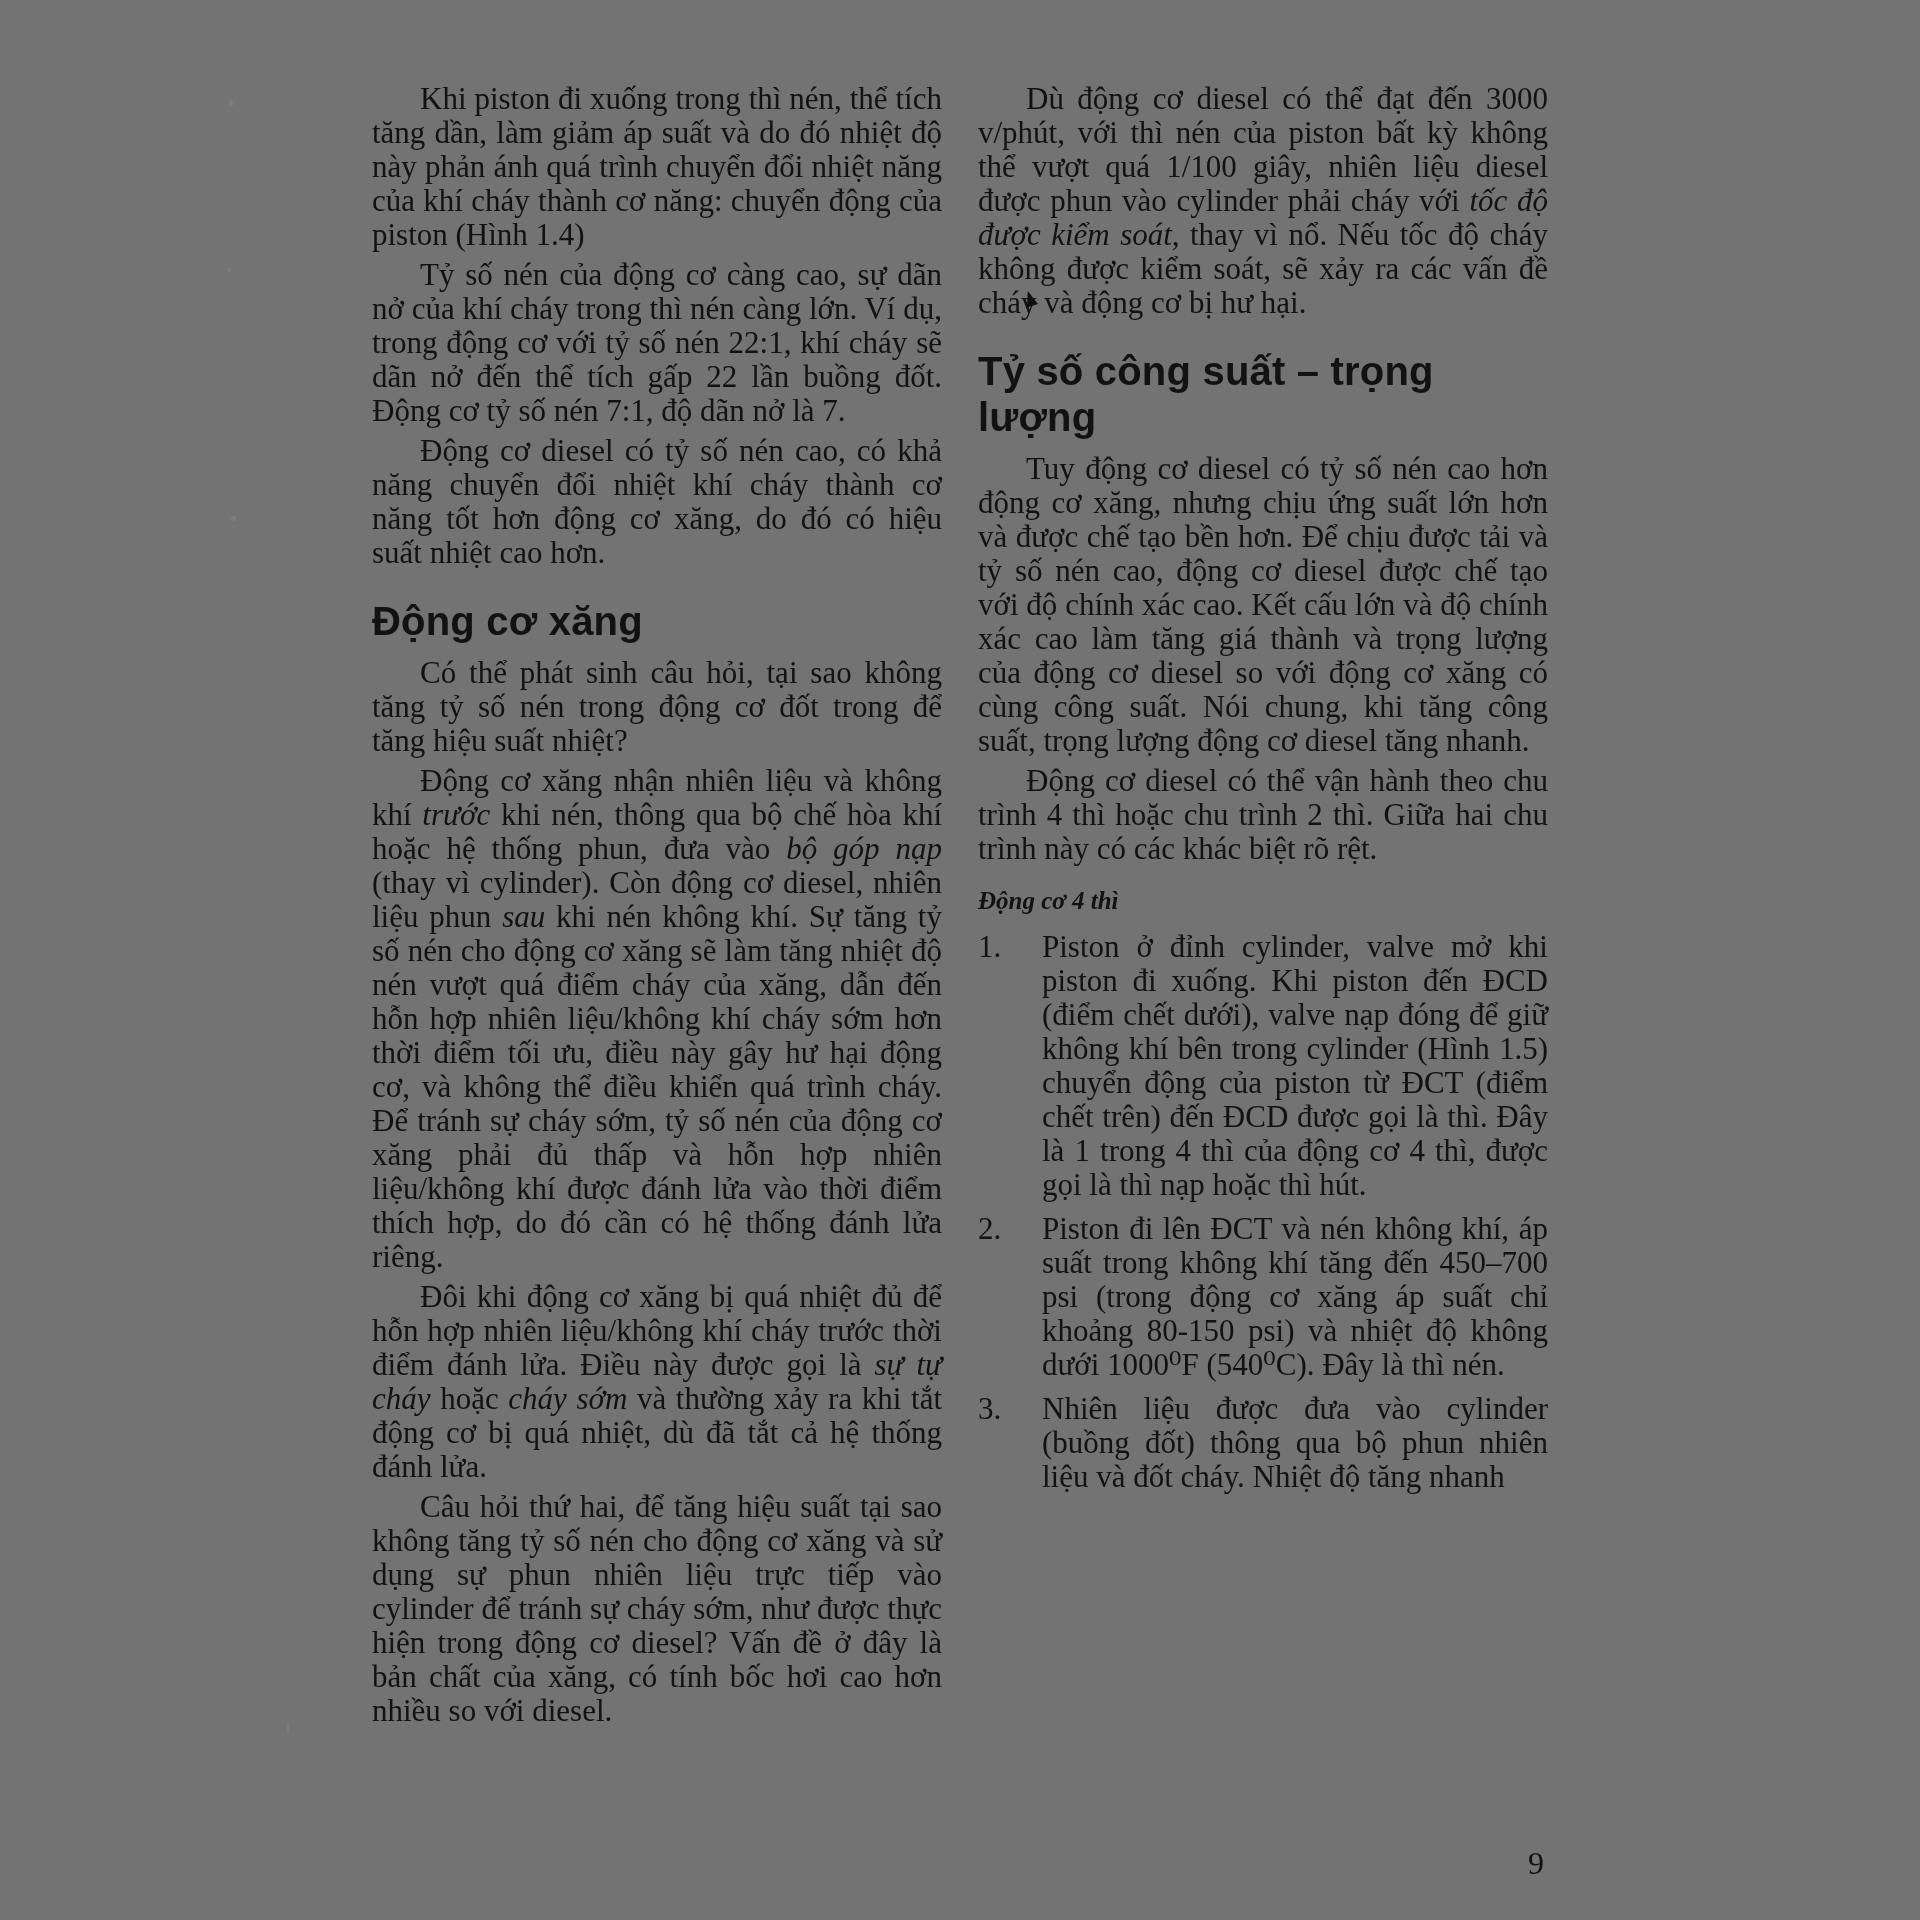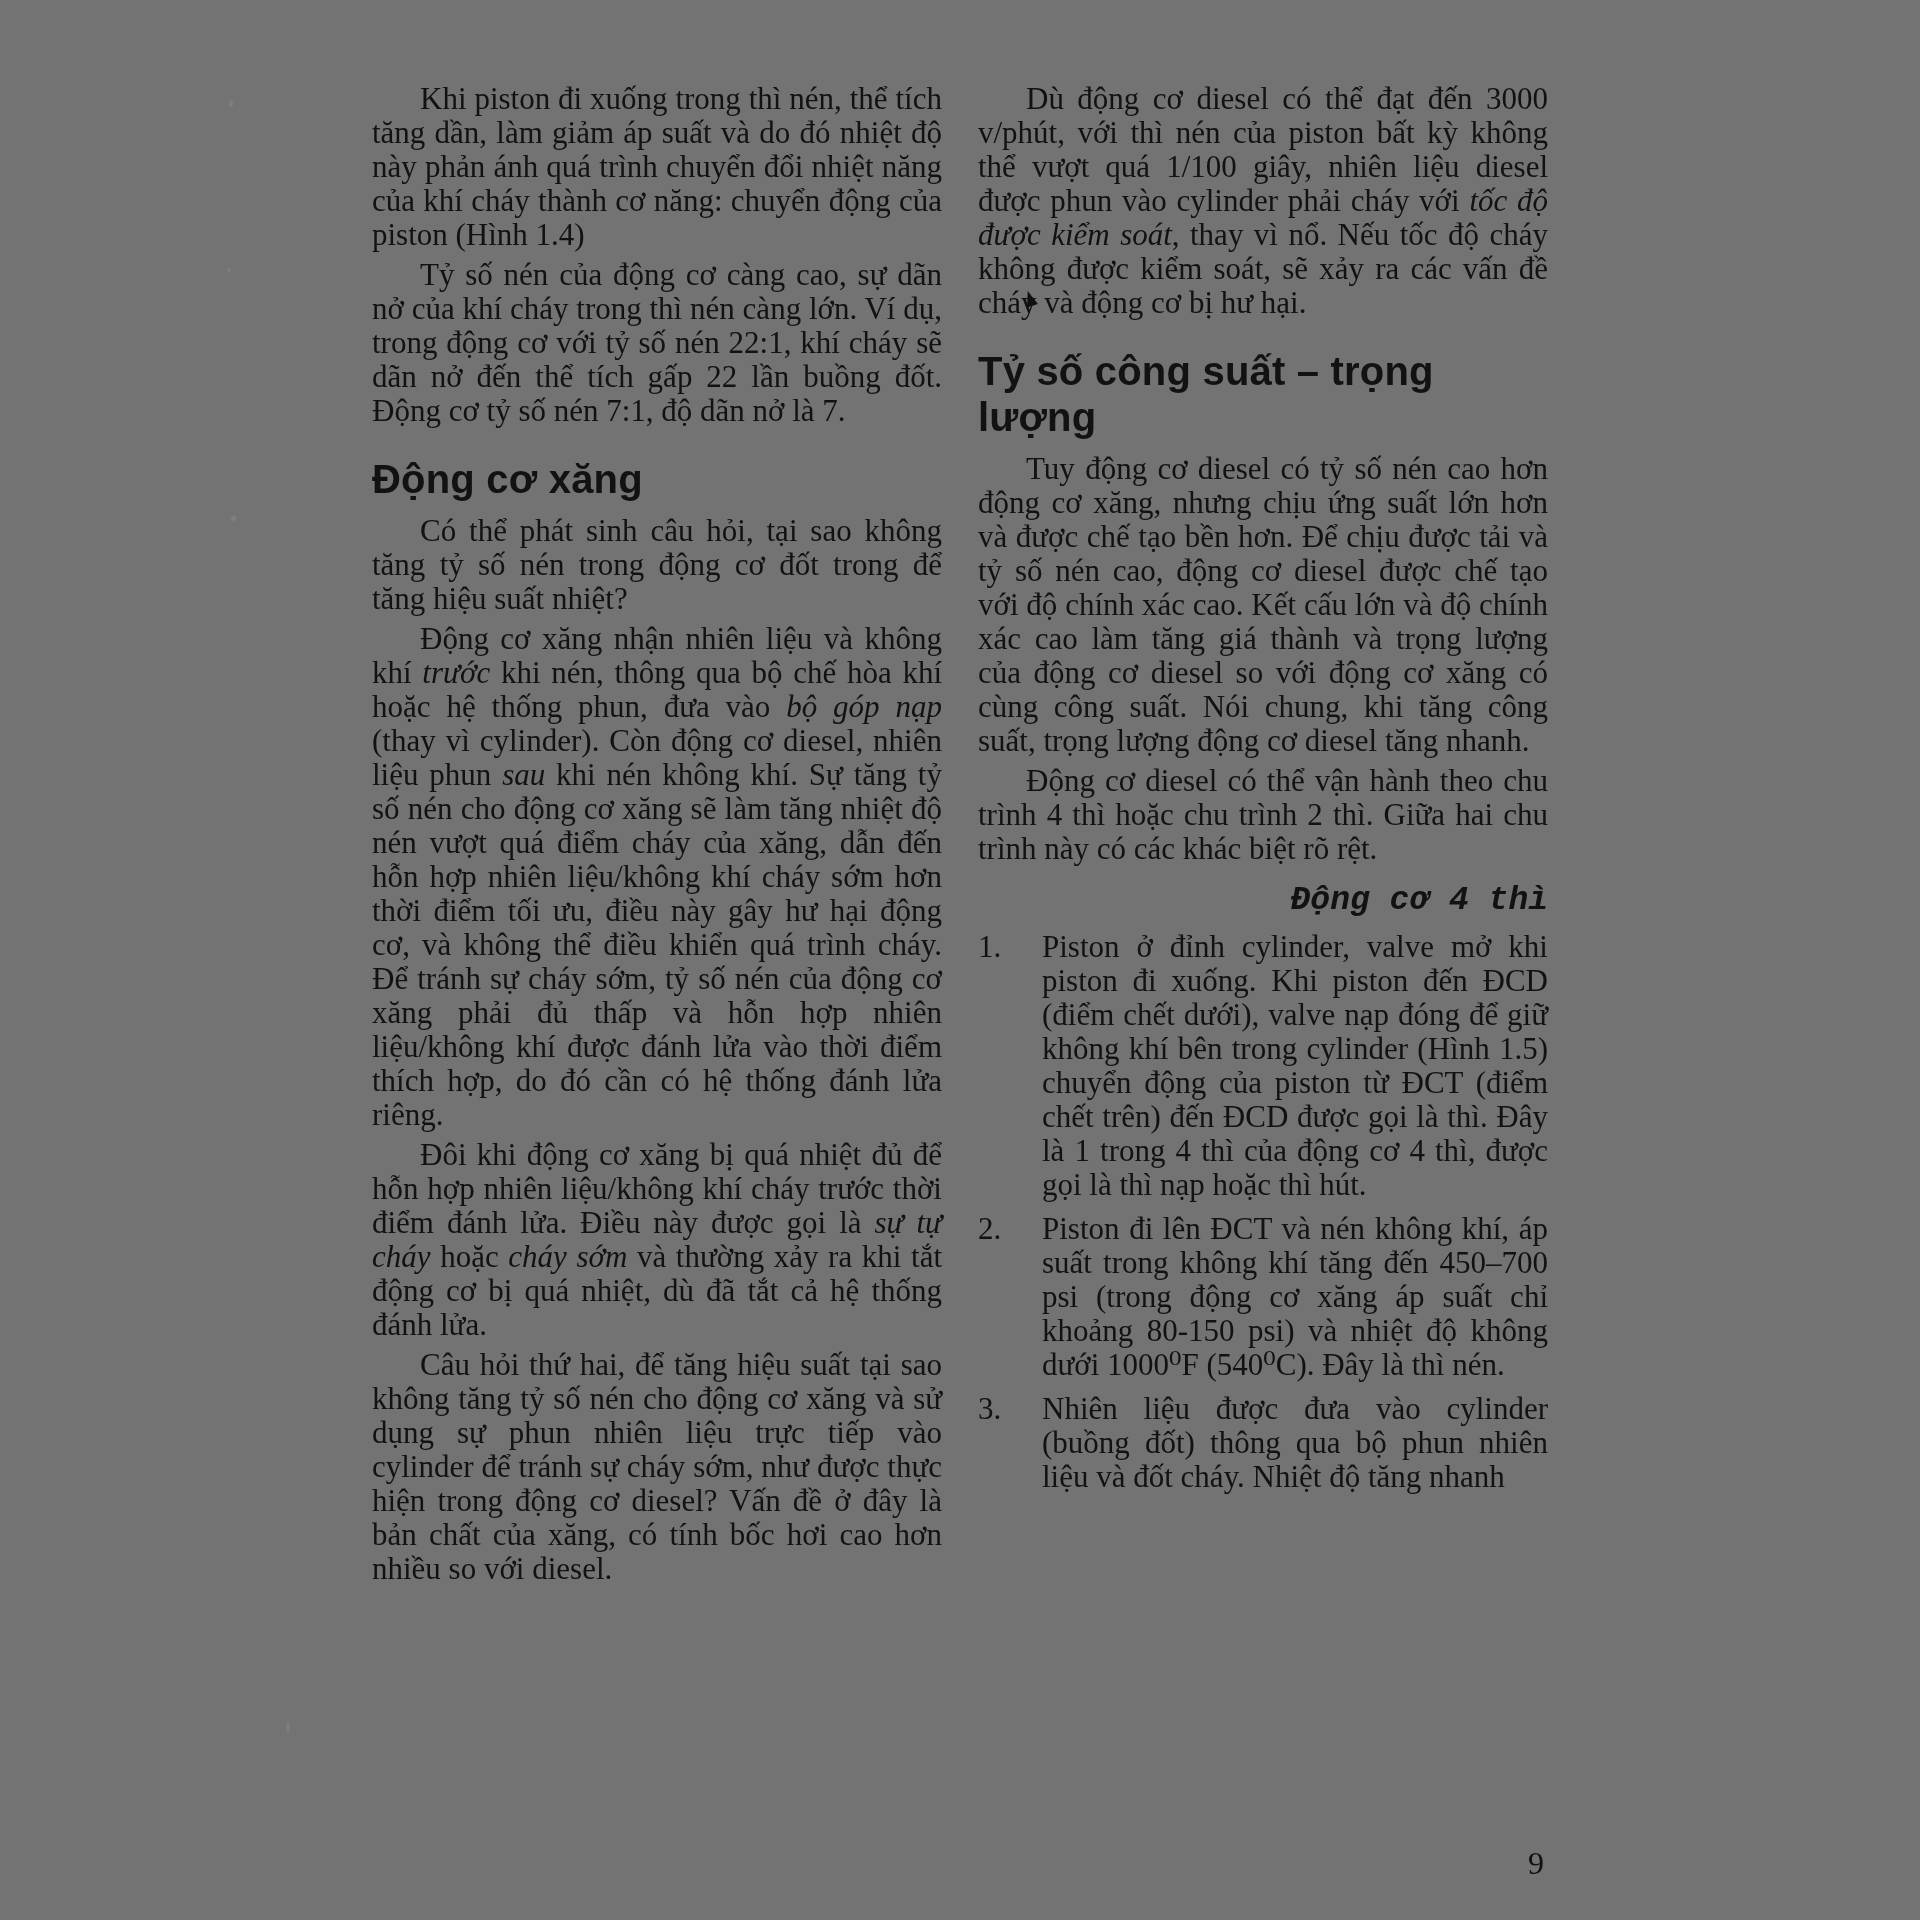--- a/index.html
+++ b/index.html
@@ -38,27 +38,27 @@
     font-family:"Liberation Sans","DejaVu Sans",sans-serif;
     font-weight:bold;
     font-size:40px;
     line-height:46px;
     margin:28px 0 12px 0;
     text-align:left;
     text-indent:0;
     letter-spacing:0.2px;
   }
   .sec-h3{
-    font-family:Liberation Mono, monospace;
+    font-family:Liberation Serif, serif;
     font-weight:bold;
     font-style:italic;
-    font-size:33px;
+    font-size:25px;
     line-height:38px;
     margin:16px 0 10px 0;
-    text-align:right;
+    text-align:left;
   }
   .li{
     display:flex;
     margin:0 0 10px 0;
   }
   .li-num{
     flex:0 0 64px;
     width:64px;
   }
   .li-body{
@@ -94,20 +94,21 @@
   .speck.s4{left:286px;top:1722px;width:4px;height:11px;opacity:.4;}
 </style>
 </head>
 <body>
 
 <div class="page">
   <div class="content">
     <div class="col">
         <p class="para"><span>Khi piston đi xuống trong thì nén, thể tích tăng dần, làm giảm áp suất và do đó nhiệt độ này phản ánh quá trình chuyển đổi nhiệt năng của khí cháy thành cơ năng: chuyển động của piston (Hình 1.4)</span></p>
         <p class="para"><span>Tỷ số nén của động cơ càng cao, sự dãn nở của khí cháy trong thì nén càng lớn. Ví dụ, trong động cơ với tỷ số nén 22:1, khí cháy sẽ dãn nở đến thể tích gấp 22 lần buồng đốt. Động cơ tỷ số nén 7:1, độ dãn nở là 7.</span></p>
+        <p class="para"><span>Động cơ diesel có tỷ số nén cao, có khả năng chuyển đổi nhiệt khí cháy thành cơ năng tốt hơn động cơ xăng, do đó có hiệu suất nhiệt cao hơn.</span></p>
         <h2 class="sec-h2"><span>Động cơ xăng</span></h2>
         <p class="para"><span>Có thể phát sinh câu hỏi, tại sao không tăng tỷ số nén trong động cơ đốt trong để tăng hiệu suất nhiệt?</span></p>
         <p class="para"><span>Động cơ xăng nhận nhiên liệu và không khí </span><em>trước</em><span> khi nén, thông qua bộ chế hòa khí hoặc hệ thống phun, đưa vào </span><em>bộ góp nạp</em><span> (thay vì cylinder). Còn động cơ diesel, nhiên liệu phun </span><em>sau</em><span> khi nén không khí. Sự tăng tỷ số nén cho động cơ xăng sẽ làm tăng nhiệt độ nén vượt quá điểm cháy của xăng, dẫn đến hỗn hợp nhiên liệu/không khí cháy sớm hơn thời điểm tối ưu, điều này gây hư hại động cơ, và không thể điều khiển quá trình cháy. Để tránh sự cháy sớm, tỷ số nén của động cơ xăng phải đủ thấp và hỗn hợp nhiên liệu/không khí được đánh lửa vào thời điểm thích hợp, do đó cần có hệ thống đánh lửa riêng.</span></p>
         <p class="para"><span>Đôi khi động cơ xăng bị quá nhiệt đủ để hỗn hợp nhiên liệu/không khí cháy trước thời điểm đánh lửa. Điều này được gọi là </span><em>sự tự cháy</em><span> hoặc </span><em>cháy sớm</em><span> và thường xảy ra khi tắt động cơ bị quá nhiệt, dù đã tắt cả hệ thống đánh lửa.</span></p>
         <p class="para"><span>Câu hỏi thứ hai, để tăng hiệu suất tại sao không tăng tỷ số nén cho động cơ xăng và sử dụng sự phun nhiên liệu trực tiếp vào cylinder để tránh sự cháy sớm, như được thực hiện trong động cơ diesel? Vấn đề ở đây là bản chất của xăng, có tính bốc hơi cao hơn nhiều so với diesel.</span></p>
       </div>
     <div class="col">
         <p class="para"><span>Dù động cơ diesel có thể đạt đến 3000 v/phút, với thì nén của piston bất kỳ không thể vượt quá 1/100 giây, nhiên liệu diesel được phun vào cylinder phải cháy với </span><em>tốc độ được kiểm soát</em><span>, thay vì nổ. Nếu tốc độ cháy không được kiểm soát, sẽ xảy ra các vấn đề cháy và động cơ bị hư hại.</span></p>
         <h2 class="sec-h2"><span>Tỷ số công suất – trọng lượng</span></h2>
         <p class="para"><span>Tuy động cơ diesel có tỷ số nén cao hơn động cơ xăng, nhưng chịu ứng suất lớn hơn và được chế tạo bền hơn. Để chịu được tải và tỷ số nén cao, động cơ diesel được chế tạo với độ chính xác cao. Kết cấu lớn và độ chính xác cao làm tăng giá thành và trọng lượng của động cơ diesel so với động cơ xăng có cùng công suất. Nói chung, khi tăng công suất, trọng lượng động cơ diesel tăng nhanh.</span></p>

